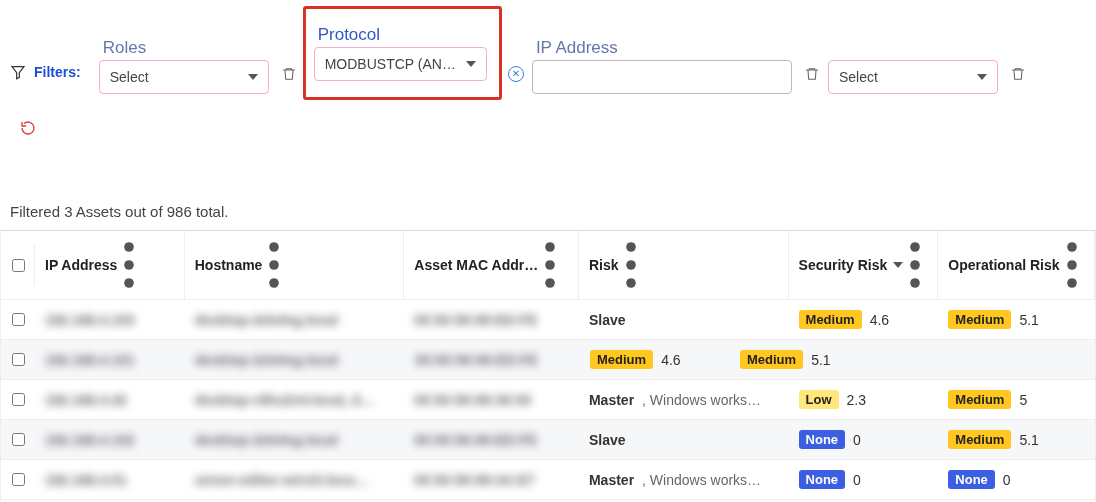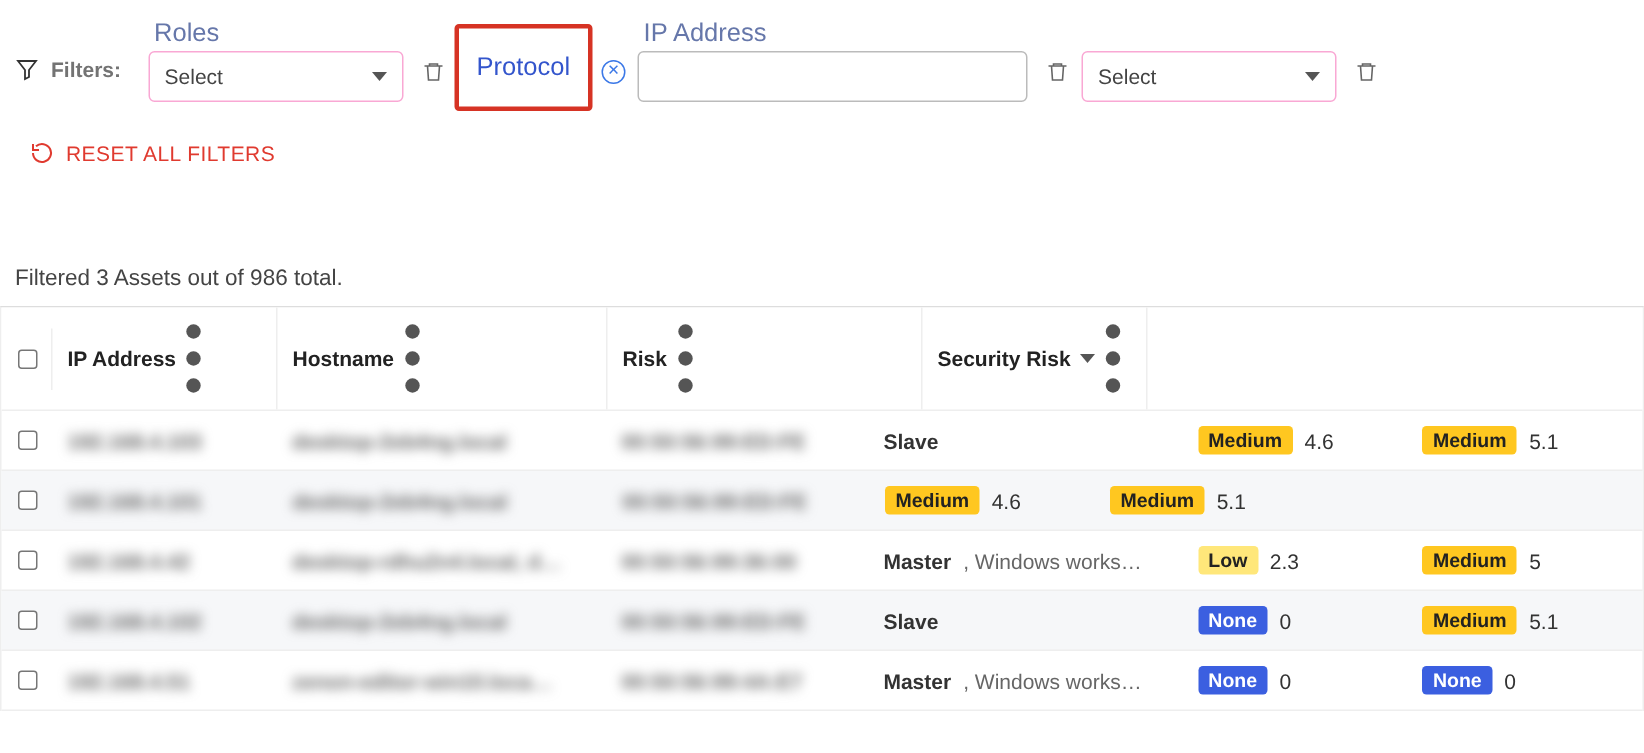--- a/index.html
+++ b/index.html
@@ -19,21 +19,21 @@
   }
   .filter-icon {
     width: 16px;
     stroke: #333;
     fill: none;
     stroke-width: 1.8;
     margin-bottom: 14px;
   }
   .filters-label {
     font-weight: 600;
-    color: #737373;
+    color: #1d4ed8;
     margin-bottom: 14px;
     margin-right: 10px;
   }
   .filter-group {
     display: flex;
     flex-direction: column;
     gap: 2px;
     margin-right: 4px;
   }
   .filter-label {
@@ -223,20 +223,26 @@
       </div>
     </div>
   </div>
   <svg class="trash-icon" viewBox="0 0 24 24">
     <path d="M3 6h18M8 6V4h8v2M6 6l1 14h10l1-14"></path>
   </svg>
 
   <div class="highlighted">
     <div class="filter-group">
       <span class="filter-label">Protocol</span>
+      <div class="filter-row-inner">
+        <div class="dropdown">
+          <span>MODBUSTCP (AN…</span>
+          <span class="caret"></span>
+        </div>
+      </div>
     </div>
   </div>
   <span class="clear-circle">✕</span>
 
   <div class="filter-group">
     <span class="filter-label">IP Address</span>
     <div class="filter-row-inner">
       <input class="text-input" value="" style="">
     </div>
   </div>
@@ -256,21 +262,20 @@
     <path d="M3 6h18M8 6V4h8v2M6 6l1 14h10l1-14"></path>
   </svg>
 </div>
 
 <div class="reset-row">
   <span class="reset-link">
     <svg class="reset-icon" viewBox="0 0 24 24">
       <path d="M3 12a9 9 0 1 0 3-6.7"></path>
         <path d="M3 3v6h6"></path>
     </svg>
-    <span>RESET ALL FILTERS</span>
   </span>
 </div>
 
 <div class="result-count">Filtered 3 Assets out of 986 total.</div>
 
 <div class="table">
   <div class="thead">
     <div class="tcell col-chk">
       <input type="checkbox" style="">
     </div>
@@ -283,31 +288,47 @@
         </svg>
     </div>
     <div class="tcell col-host">
       <span>Hostname</span>
       <svg class="dots" viewBox="0 0 4 16">
           <circle cx="2" cy="2" r="1.6"></circle>
           <circle cx="2" cy="8" r="1.6"></circle>
           <circle cx="2" cy="14" r="1.6"></circle>
         </svg>
     </div>
+    <div class="tcell col-mac">
+      <span>Asset MAC Addr…</span>
+      <svg class="dots" viewBox="0 0 4 16">
+          <circle cx="2" cy="2" r="1.6"></circle>
+          <circle cx="2" cy="8" r="1.6"></circle>
+          <circle cx="2" cy="14" r="1.6"></circle>
+        </svg>
+    </div>
     <div class="tcell col-role">
       <span>Risk</span>
       <svg class="dots" viewBox="0 0 4 16">
           <circle cx="2" cy="2" r="1.6"></circle>
           <circle cx="2" cy="8" r="1.6"></circle>
           <circle cx="2" cy="14" r="1.6"></circle>
         </svg>
     </div>
     <div class="tcell col-sec">
       <span>Security Risk</span>
       <span class="sort-caret"></span>
+      <svg class="dots" viewBox="0 0 4 16">
+          <circle cx="2" cy="2" r="1.6"></circle>
+          <circle cx="2" cy="8" r="1.6"></circle>
+          <circle cx="2" cy="14" r="1.6"></circle>
+        </svg>
+    </div>
+    <div class="tcell col-op">
+      <span>Operational Risk</span>
       <svg class="dots" viewBox="0 0 4 16">
           <circle cx="2" cy="2" r="1.6"></circle>
           <circle cx="2" cy="8" r="1.6"></circle>
           <circle cx="2" cy="14" r="1.6"></circle>
         </svg>
     </div>
   </div>
   <div id="tbody">
       <div class="trow">
         <div class="tcell col-chk">

